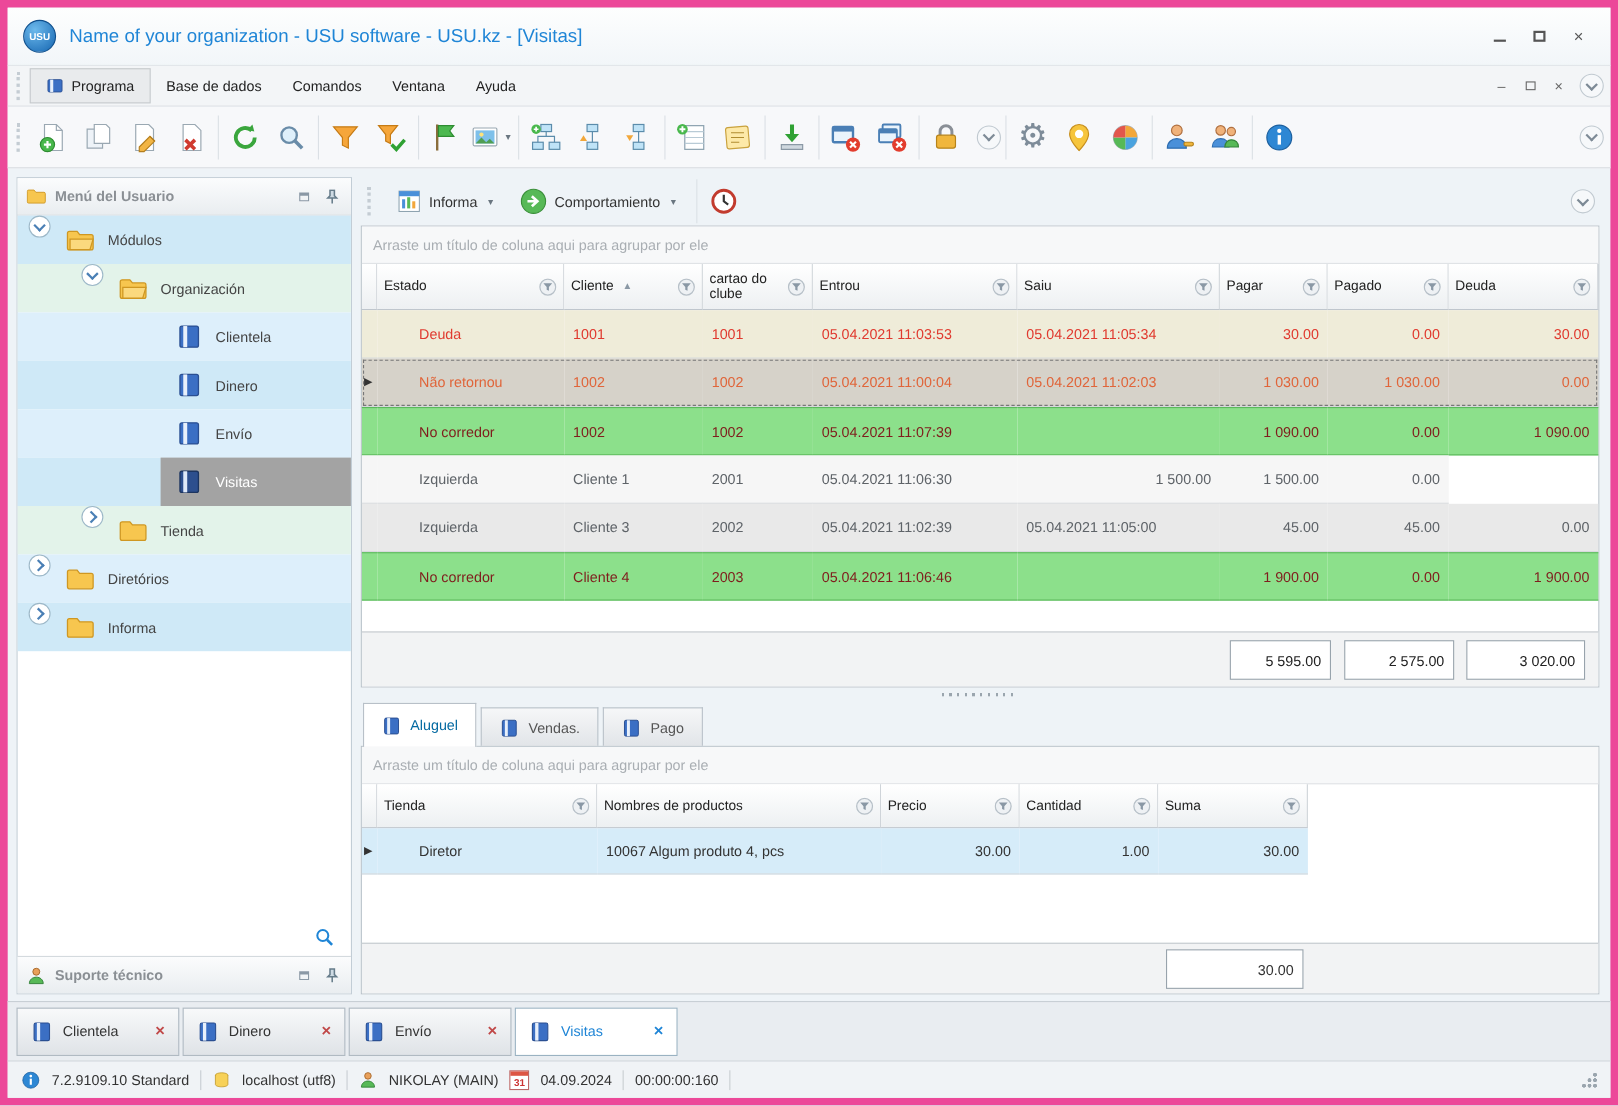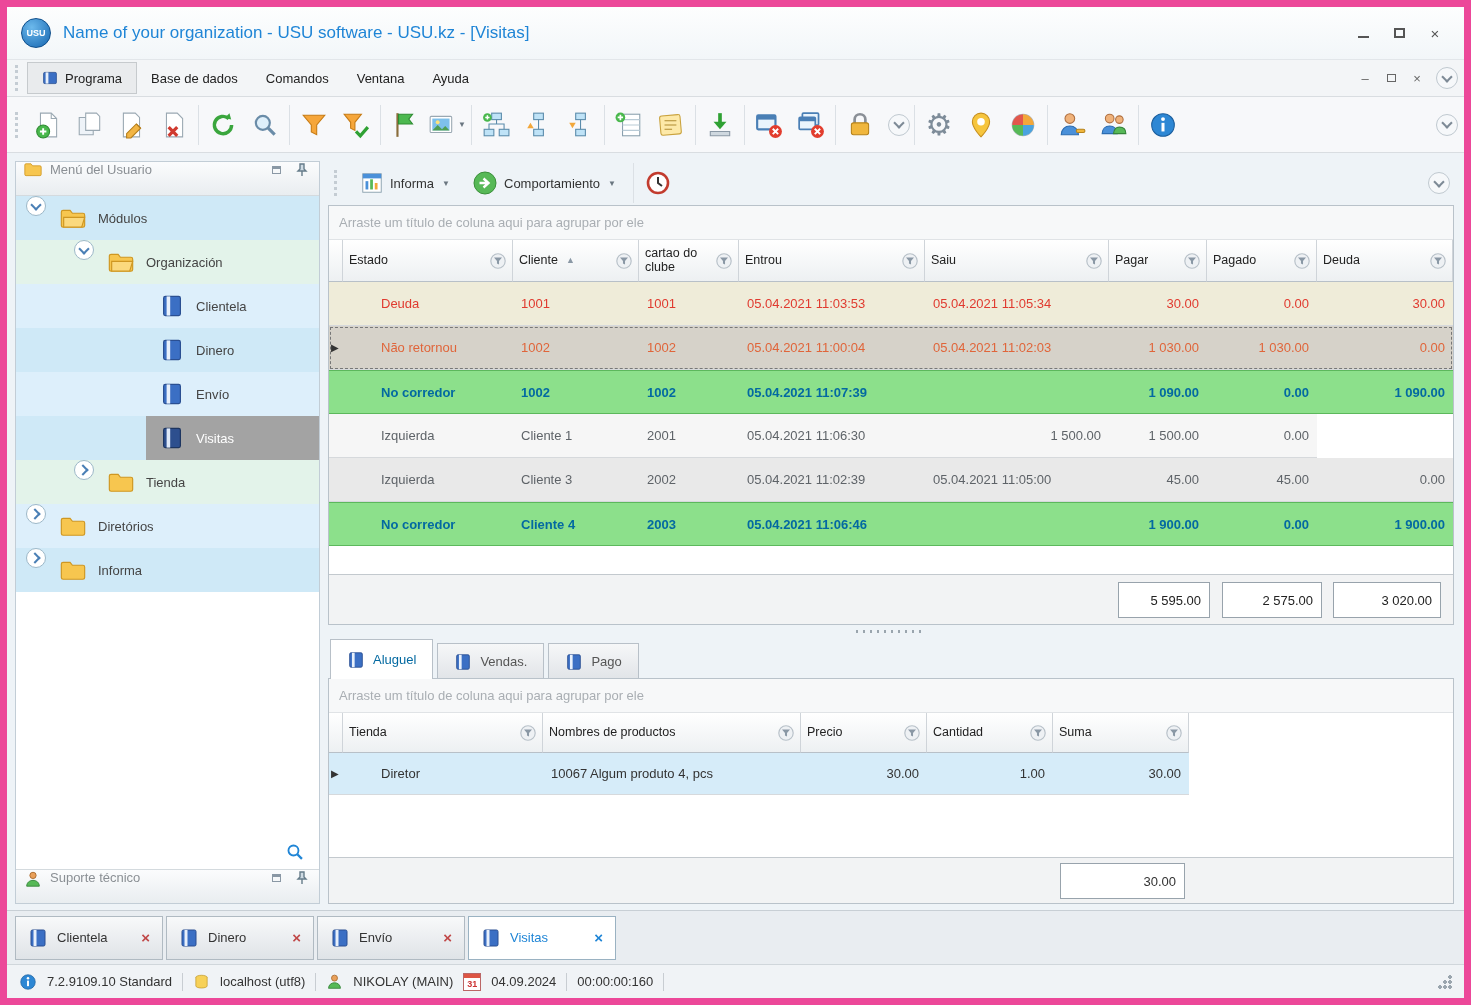--- a/index.html
+++ b/index.html
@@ -34,21 +34,21 @@
   .tb.narrow{width:30px;}
   .tsep{width:1px;height:40px;background:#dbe0e5;margin:0 3px;flex:none;}
   .gearchar{font-family:"DejaVu Sans",sans-serif;font-size:30px;color:#7e8c99;line-height:1;}
   .caret{font-size:8px;color:#6a7680;margin-left:2px;}
 
   
   .body{flex:1;display:flex;padding:8px 10px 6px 8px;min-height:0;}
 
   
   .sidebar{width:305px;flex:none;background:#fff;border:1px solid #c2cdd6;display:flex;flex-direction:column;}
-  .panel-head{height:34px;flex:none;display:flex;gap:8px;padding:0 8px;background:linear-gradient(#fbfcfd,#e9edf0);border-bottom:1px solid #d4dade;color:#8a8f94;font-weight:normal;}
+  .panel-head{height:34px;flex:none;display:flex;align-items:center;gap:8px;padding:0 8px;background:linear-gradient(#fbfcfd,#e9edf0);border-bottom:1px solid #d4dade;color:#8a8f94;font-weight:bold;}
   .ph-btn{width:18px;height:16px;display:flex;align-items:center;justify-content:center;color:#7d8a96;}
   .ph-btn .boxg{width:9px;height:8px;border:1.5px solid #8a98a5;border-top-width:3px;}
   .tree{flex:none;display:flex;flex-direction:column;}
   .trow{height:44px;display:flex;align-items:flex-start;}
   .bgA{background:#cfe9f7;} .bgB{background:#ddeffb;} .bgG{background:#e3f3ea;}
   .ind0{width:10px;flex:none;} .ind1{width:58px;flex:none;} .ind2{width:130px;flex:none;}
   .expander{width:20px;height:20px;border-radius:50%;background:#fff;border:1px solid #9db8c8;display:flex;align-items:center;justify-content:center;flex:none;}
   .expander::after{content:"";width:6px;height:6px;border-right:2px solid #4a7fb5;border-bottom:2px solid #4a7fb5;transform:rotate(45deg);margin-top:-3px;}
   .expander.closed::after{transform:rotate(-45deg);margin:0 0 0 -3px;}
   .rowfill{flex:1;height:100%;display:flex;align-items:center;gap:12px;padding-left:14px;color:#444;}
@@ -72,21 +72,21 @@
   .ghl{overflow:hidden;}
   .fico{margin-left:auto;flex:none;display:flex;}
   .sortarrow{font-size:9px;color:#8a98a5;margin-left:8px;}
   .grow{height:44px;flex:none;}
   .gc{display:flex;align-items:center;border-bottom:1px solid #d6d9dc;overflow:hidden;white-space:nowrap;}
   .gc.est{padding-left:38px;} .gc.txt{padding-left:8px;} .gc.num{justify-content:flex-end;padding-right:8px;}
   .marker{font-size:10px;color:#333;margin-left:2px;}
   .r1 .gc{background:#efecd9;color:#e03a2f;}
   .r2 .gc{background:#d6d2c9;color:#e0653a;}
   .r2{outline:1px dashed #777;outline-offset:-2px;}
-  .rg .gc{background:#8ce08b;color:#0369a1;font-weight:700;border-top:1px solid #5cb85c;border-bottom:1px solid #5cb85c;}
+  .rg .gc{background:#8ce08b;color:#7f1d1d;font-weight:400;border-top:1px solid #5cb85c;border-bottom:1px solid #5cb85c;}
   .r4 .gc{background:#f6f6f6;color:#5e6368;}
   .r5 .gc{background:#e9e9e9;color:#5e6368;}
   .gfill{flex:1;}
   .totalsband{height:50px;flex:none;background:#f2f3f4;border-top:1px solid #c3c9ce;position:relative;}
   .tbox{position:absolute;top:7px;height:36px;background:#fff;border:1px solid #98a3ac;display:flex;align-items:center;justify-content:flex-end;padding-right:8px;color:#222;}
   .tbox.t1{right:243px;width:92px;} .tbox.t2{right:131px;width:100px;} .tbox.t3{right:12px;width:108px;}
 
   .splitter{height:13px;flex:none;display:flex;align-items:center;justify-content:center;}
   .split-dots{width:70px;height:3px;background:repeating-linear-gradient(90deg,#9aa5ae 0 2px,transparent 2px 7px);}
 

